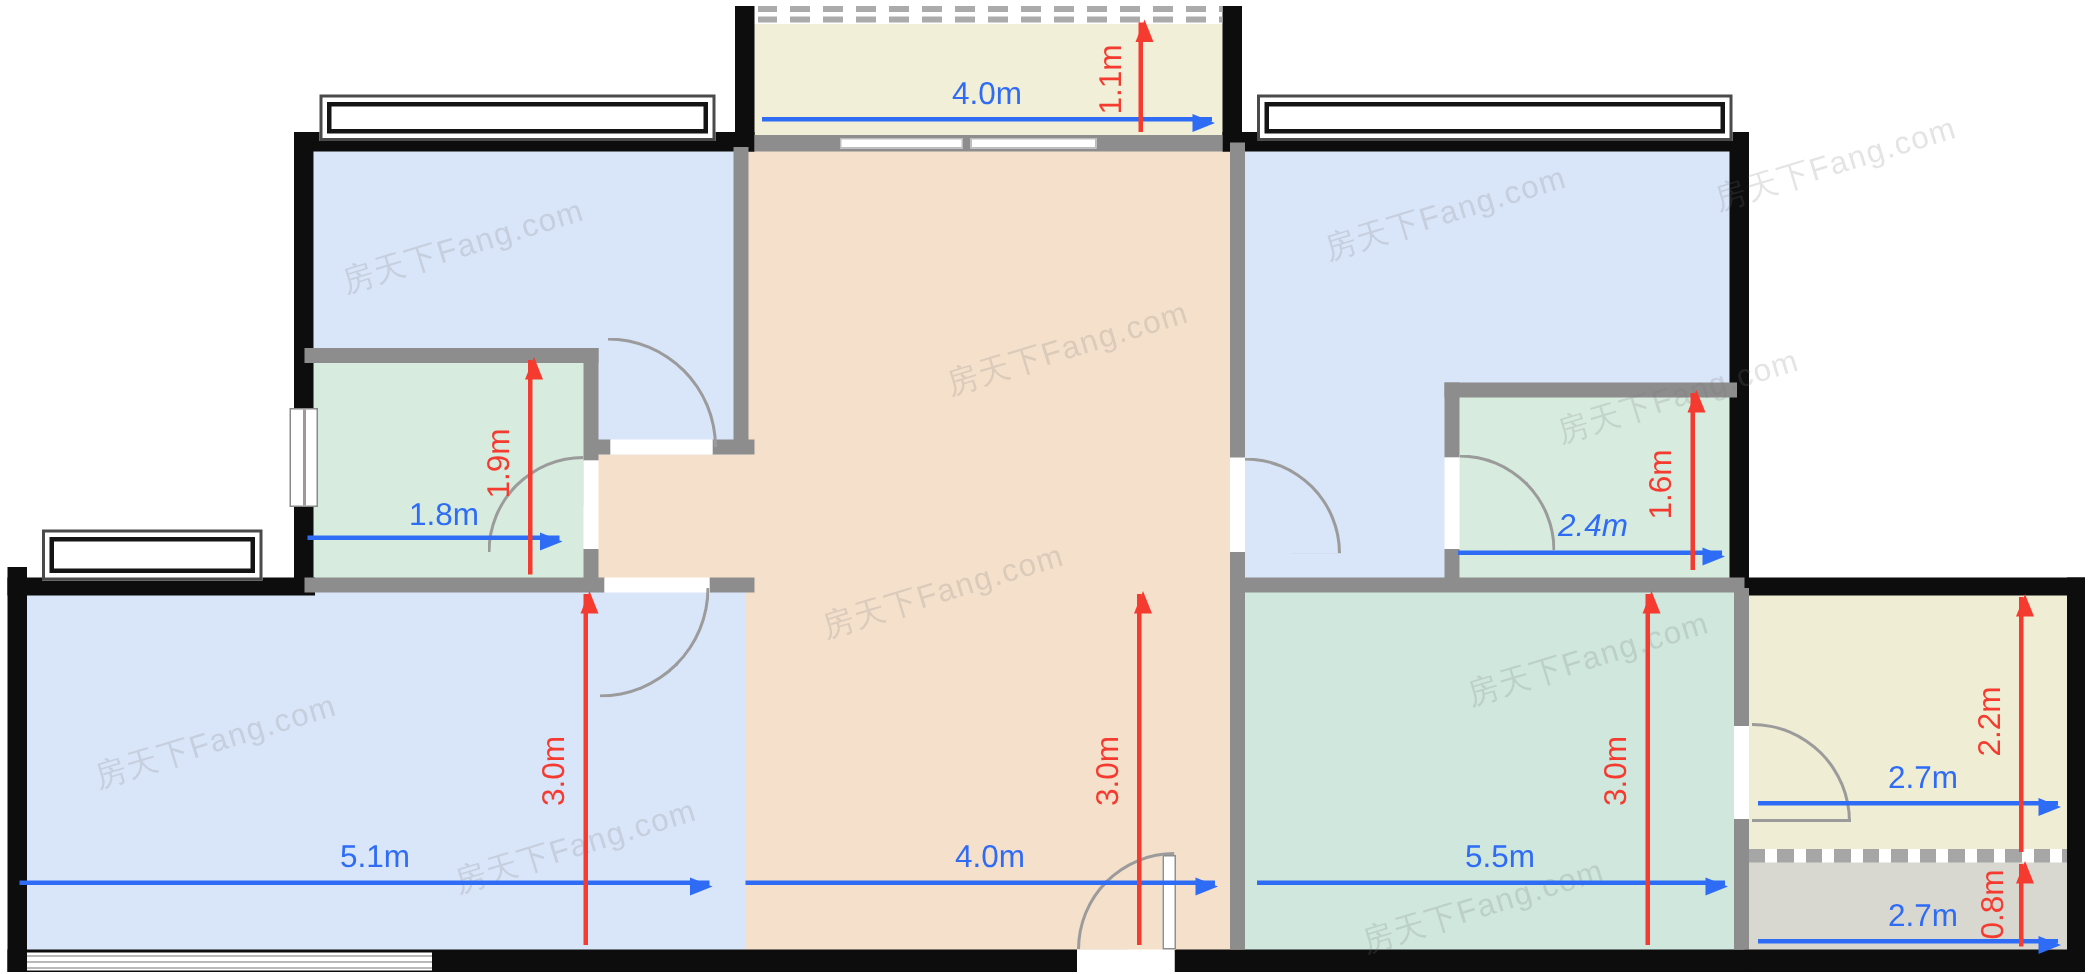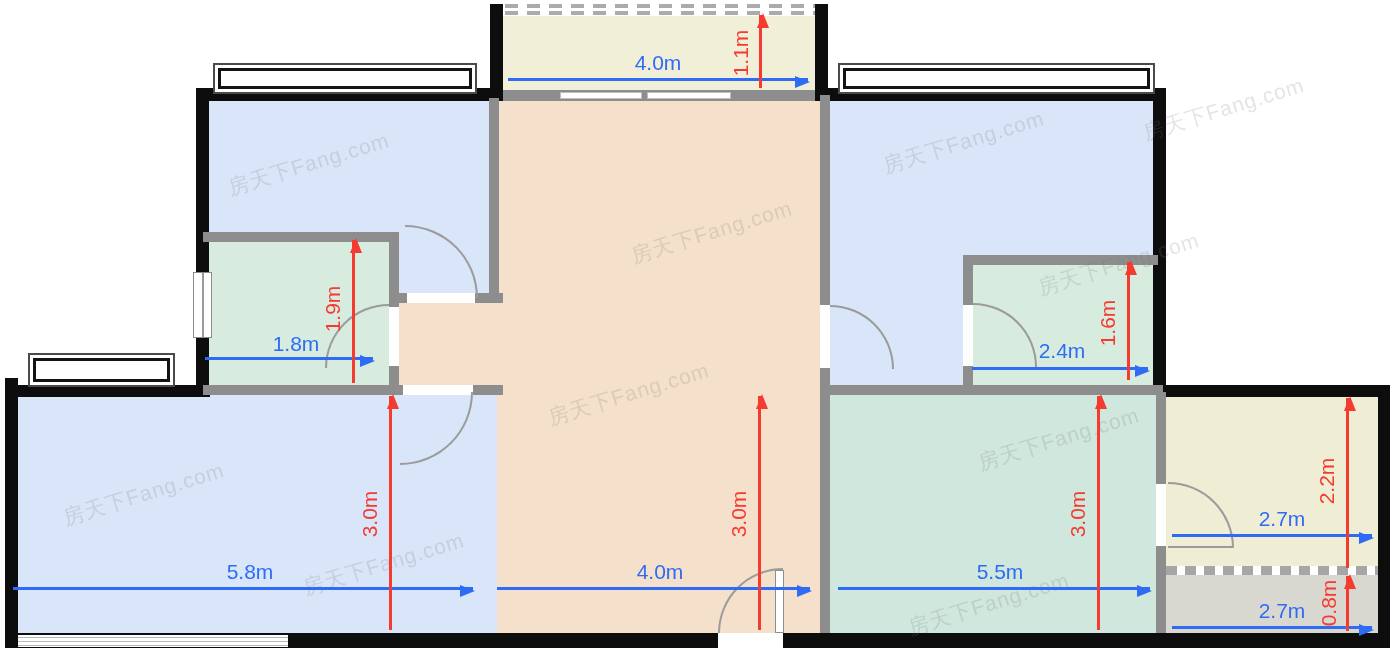--- a/index.html
+++ b/index.html
@@ -132,24 +132,24 @@
   <div class="wm" style="left:1035px;top:250px;">房天下Fang.com</div>
   <div class="wm" style="left:1140px;top:95px;">房天下Fang.com</div>
 
   <div class="dim-h" style="left:508px;top:78px;width:300px;"></div>
   <div class="lbl blue" style="left:623px;top:51px;">4.0m</div>
 
   <div class="dim-h" style="left:205px;top:357px;width:168px;"></div>
   <div class="lbl blue" style="left:261px;top:332px;">1.8m</div>
 
   <div class="dim-h" style="left:972px;top:367px;width:176px;"></div>
-  <div class="lbl blue" style="left:1027px;top:339px;">2.4m</div>
+  <div class="lbl blue" style="left:1027px;top:339px;font-style:italic;">2.4m</div>
 
   <div class="dim-h" style="left:13px;top:587px;width:460px;"></div>
-  <div class="lbl blue" style="left:215px;top:560px;">5.8m</div>
+  <div class="lbl blue" style="left:215px;top:560px;">5.1m</div>
 
   <div class="dim-h" style="left:497px;top:587px;width:313px;"></div>
   <div class="lbl blue" style="left:625px;top:560px;">4.0m</div>
 
   <div class="dim-h" style="left:838px;top:587px;width:312px;"></div>
   <div class="lbl blue" style="left:965px;top:560px;">5.5m</div>
 
   <div class="dim-h" style="left:1172px;top:534px;width:200px;"></div>
   <div class="lbl blue" style="left:1247px;top:507px;">2.7m</div>
 

